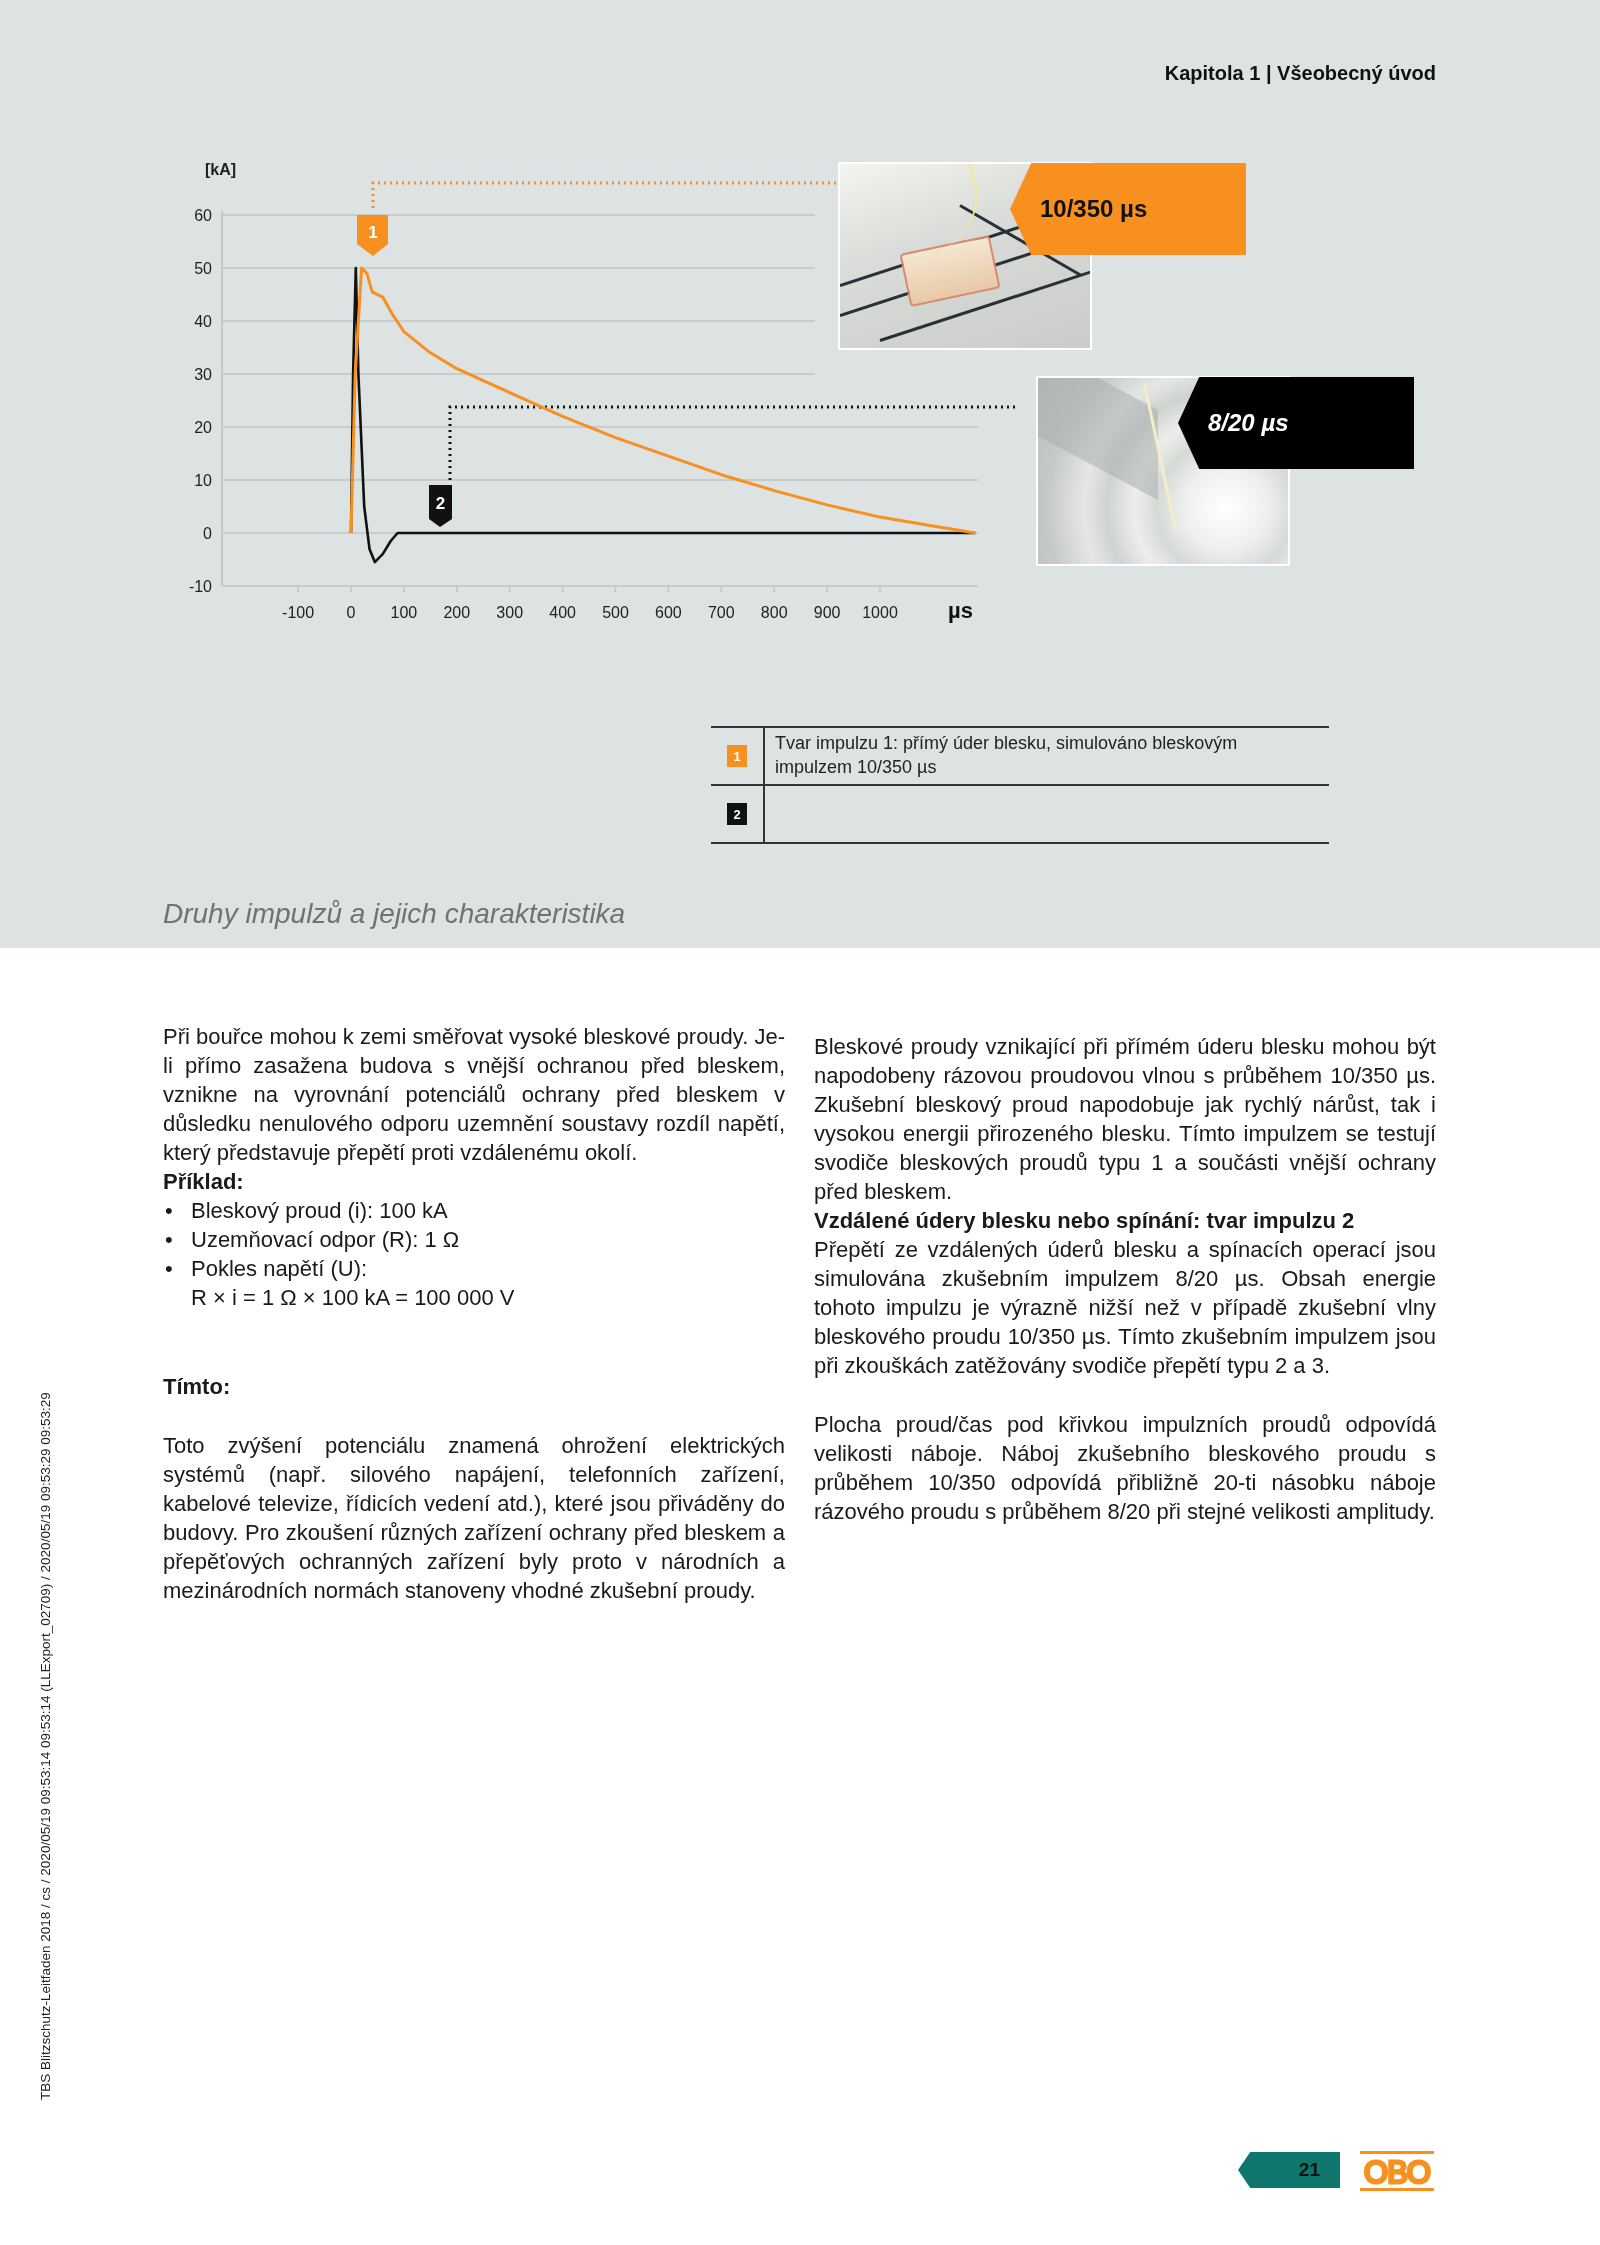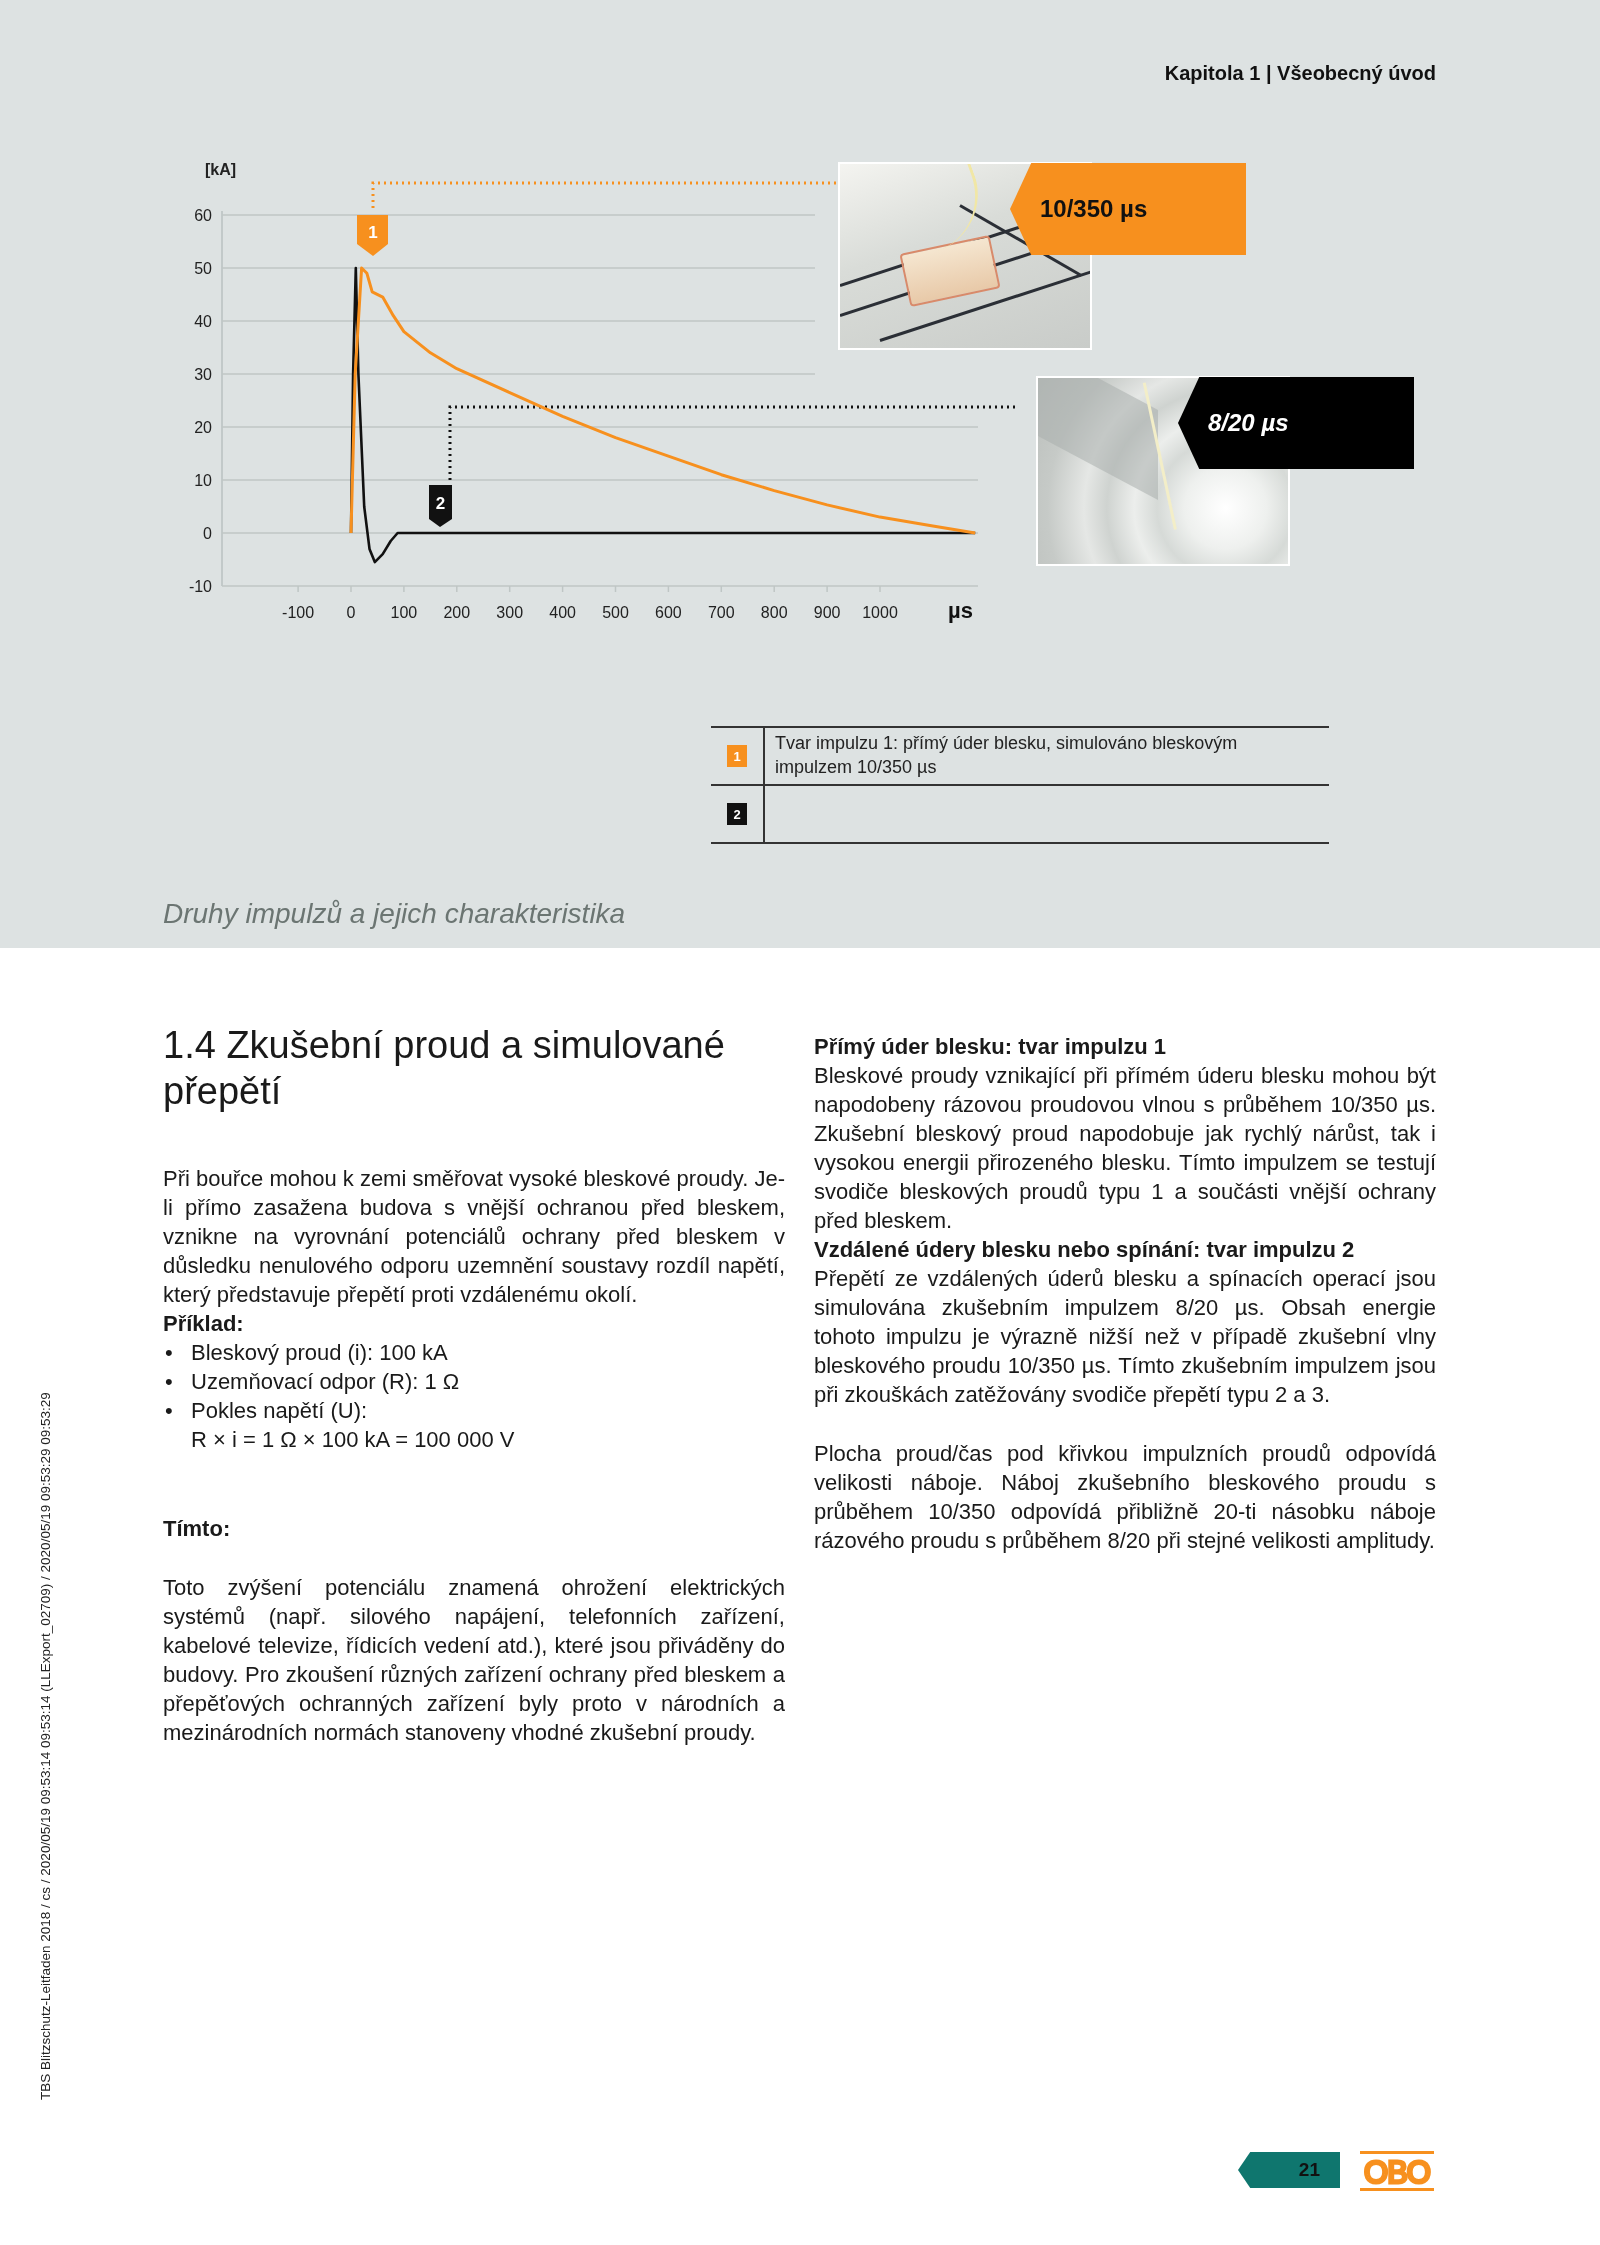--- a/index.html
+++ b/index.html
@@ -142,35 +142,33 @@
         <span class="legend-badge" style="background:#111">2</span>
       </div>
   </div>
 </div>
 
 <div class="caption">Druhy impulzů a jejich charakteristika</div>
 
 <div class="sidebar-vert">TBS Blitzschutz-Leitfaden 2018 / cs / 2020/05/19 09:53:14 09:53:14 (LLExport_02709) / 2020/05/19 09:53:29 09:53:29</div>
 
 <div class="col-left">
-  <h1 class="h1">1.4 Zkušební proud a simulované přepětí</h1>
   <p class="p">Při bouřce mohou k zemi směřovat vysoké bleskové proudy. Je-li přímo zasažena budova s vnější ochranou před bleskem, vznikne na vyrovnání potenciálů ochrany před bleskem v důsledku nenulového odporu uzemnění soustavy rozdíl napětí, který představuje přepětí proti vzdálenému okolí.</p>
   <p class="bold-head p-gap">Příklad:</p>
   <ul class="bullets">
     <li><span class="dot">•</span><span>Bleskový proud (i): 100 kA</span></li>
     <li><span class="dot">•</span><span>Uzemňovací odpor (R): 1 Ω</span></li>
     <li><span class="dot">•</span><span>Pokles napětí (U):</span></li>
   </ul>
   <div class="formula">R × i = 1 Ω × 100 kA = 100 000 V</div>
   <p class="bold-head" style="margin-top:60px">Tímto:</p>
   <p class="p p-gap">Toto zvýšení potenciálu znamená ohrožení elektrických systémů (např. silového napájení, telefonních zařízení, kabelové televize, řídicích vedení atd.), které jsou přiváděny do budovy. Pro zkoušení různých zařízení ochrany před bleskem a přepěťových ochranných zařízení byly proto v národních a mezinárodních normách stanoveny vhodné zkušební proudy.</p>
 </div>
 
 <div class="col-right">
-  <p class="bold-head">Přímý úder blesku: tvar impulzu 1</p>
   <p class="p">Bleskové proudy vznikající při přímém úderu blesku mohou být napodobeny rázovou proudovou vlnou s průběhem 10/350 µs. Zkušební bleskový proud napodobuje jak rychlý nárůst, tak i vysokou energii přirozeného blesku. Tímto impulzem se testují svodiče bleskových proudů typu 1 a součásti vnější ochrany před bleskem.</p>
   <p class="bold-head p-gap">Vzdálené údery blesku nebo spínání: tvar impulzu 2</p>
   <p class="p">Přepětí ze vzdálených úderů blesku a spínacích operací jsou simulována zkušebním impulzem 8/20 µs. Obsah energie tohoto impulzu je výrazně nižší než v případě zkušební vlny bleskového proudu 10/350 µs. Tímto zkušebním impulzem jsou při zkouškách zatěžovány svodiče přepětí typu 2 a 3.</p>
   <p class="p p-gap">Plocha proud/čas pod křivkou impulzních proudů odpovídá velikosti náboje. Náboj zkušebního bleskového proudu s průběhem 10/350 odpovídá přibližně 20-ti násobku náboje rázového proudu s průběhem 8/20 při stejné velikosti amplitudy.</p>
 </div>
 
 <div class="page-tag">21</div>
 <svg class="logo" viewBox="0 0 78 42" xmlns="http://www.w3.org/2000/svg">
   <rect x="2" y="1" width="74" height="3" fill="#f7901e"></rect>
   <rect x="2" y="38" width="74" height="3" fill="#f7901e"></rect>

